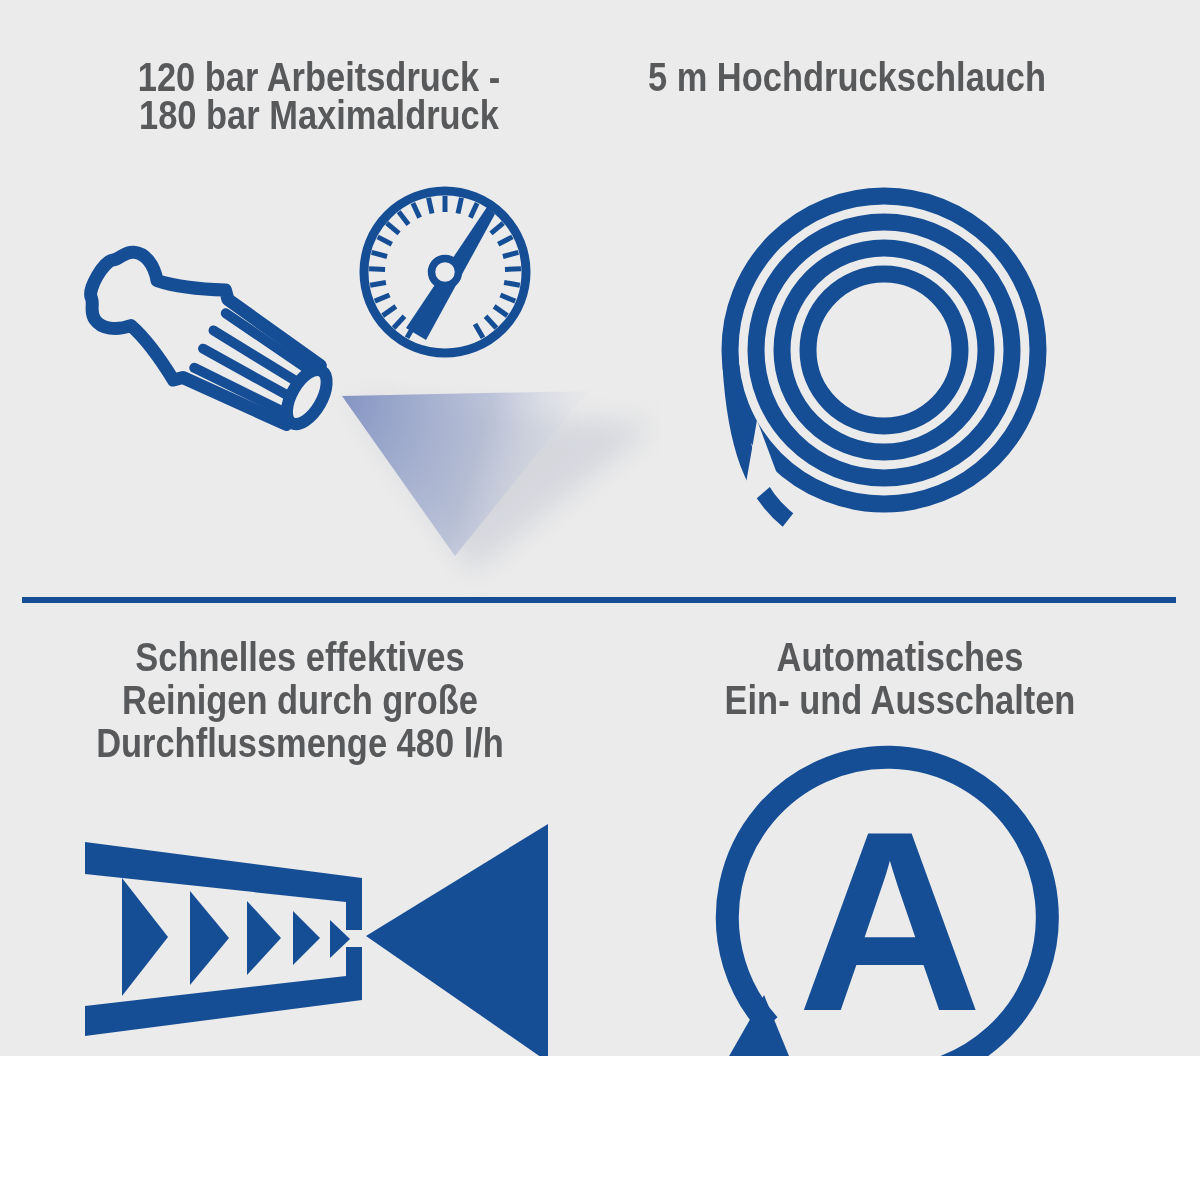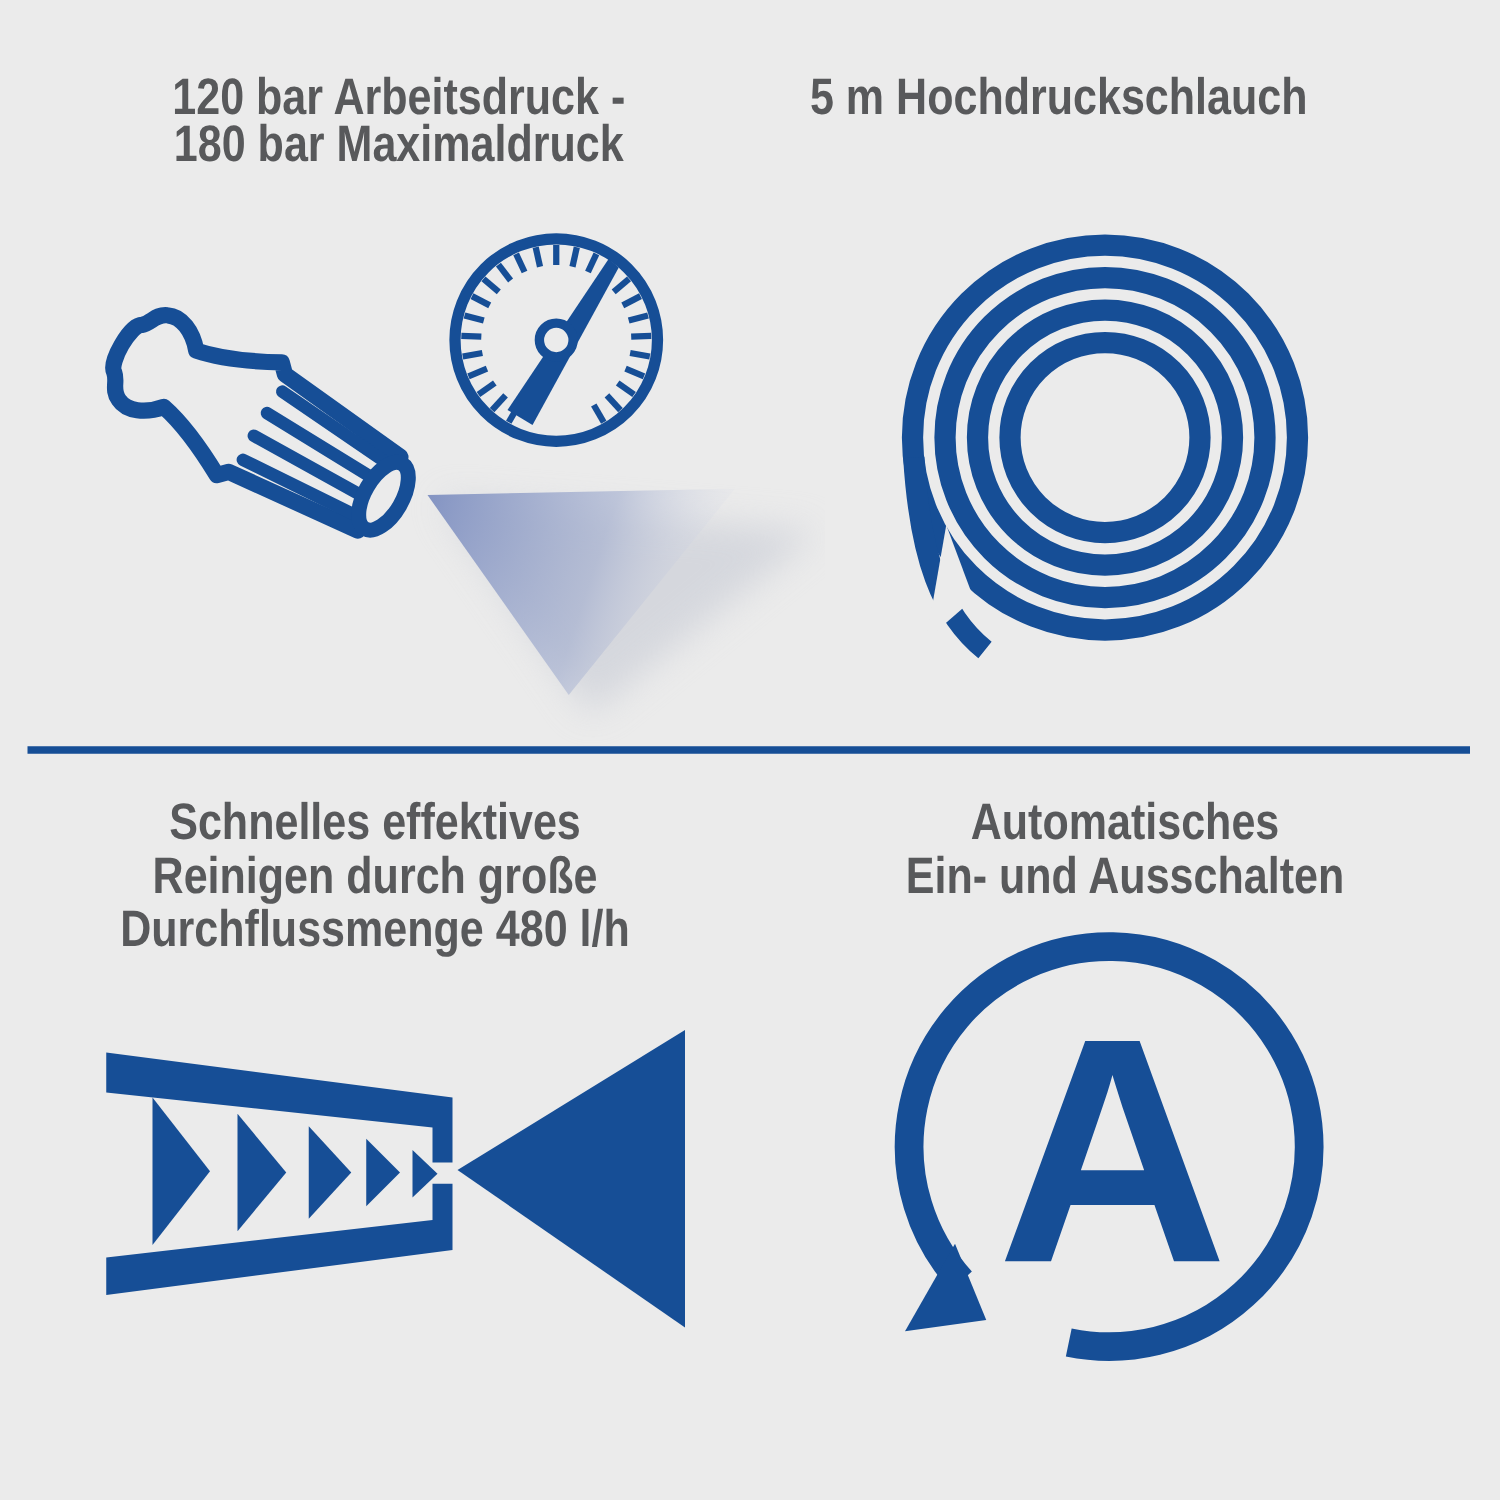--- a/index.html
+++ b/index.html
@@ -1,18 +1,18 @@
 <!DOCTYPE html>
 <html style="--background: #ebebeb; --brand-blue: #164e96; --text-gray: #58595b; --spray-fan: #8595c3; --shadow-gray: #ced1d9;"><head>
 <meta charset="utf-8">
 <style>
   html,body{margin:0;padding:0;}
   #stage{
     position:relative;
-    width:1200px;height:1200px;
+    width:1200px;height:1056px;
     background:var(--background,#ebebeb);
     overflow:hidden;
     font-family:"Liberation Sans", sans-serif;
   }
   .caption{
     position:absolute;
     text-align:center;
     font-weight:bold;
     font-size:41px;
     color:var(--text-gray,#58595b);

